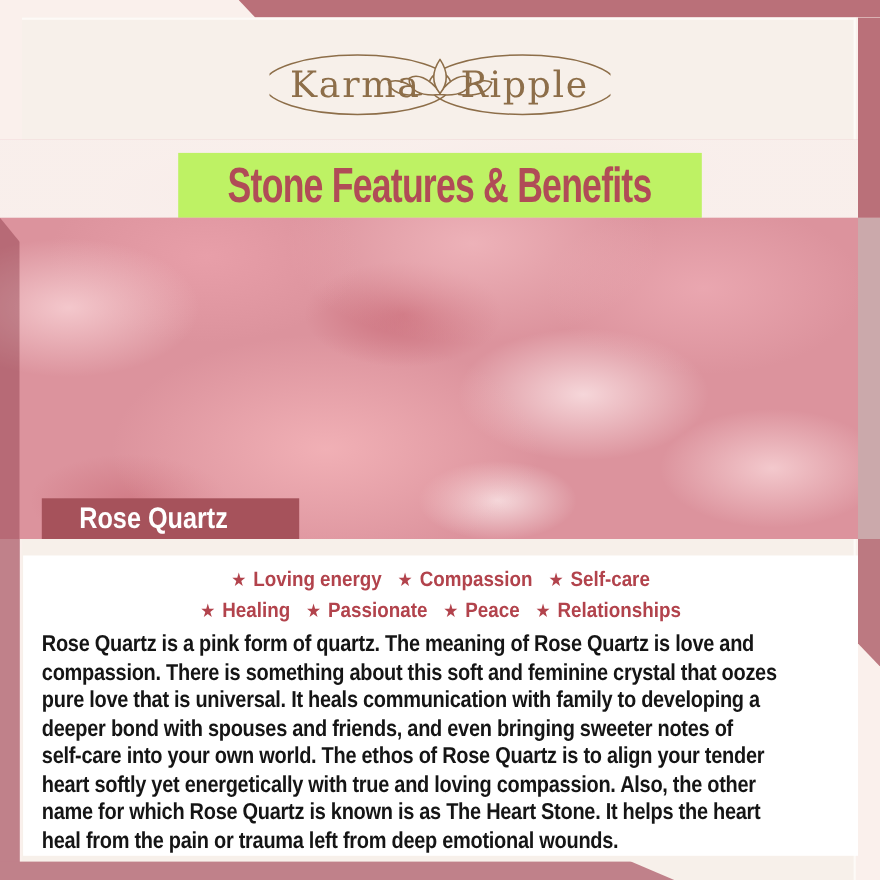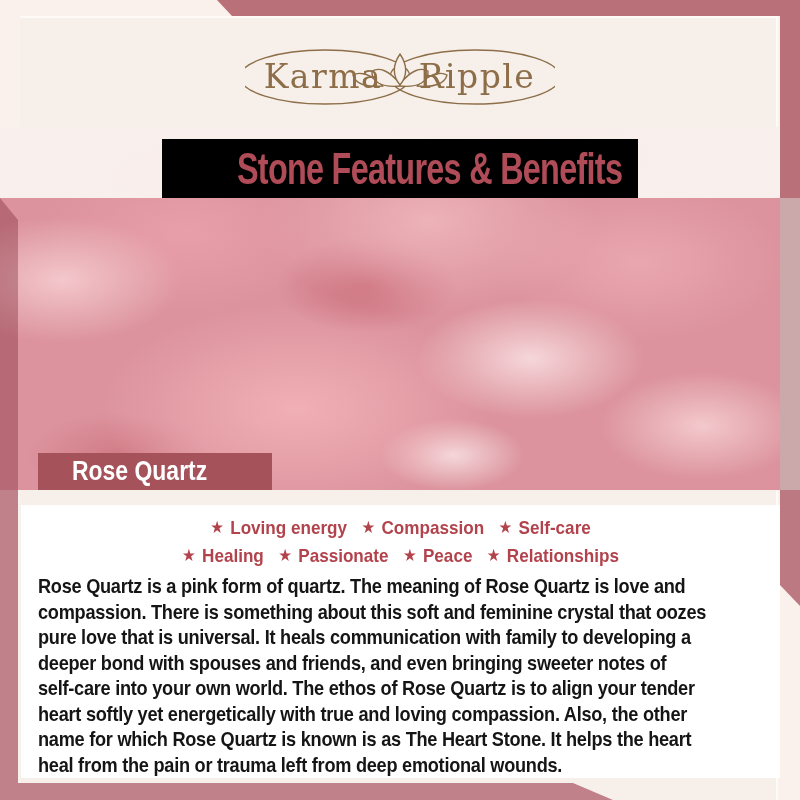--- a/index.html
+++ b/index.html
@@ -9,22 +9,22 @@
   .panel{position:absolute;left:20px;top:16px;width:758px;height:784px;background:#f7f0ea;
          border-top:2px solid #fdfaf7;border-right:2px solid #fdfaf7;box-sizing:border-box;}
   
   .logo{position:absolute;left:245px;top:40px;width:310px;height:72px;}
   
   .fade-strip{position:absolute;left:0;top:127px;width:780px;height:71px;
     background:linear-gradient(rgba(250,243,239,.93),rgba(250,243,239,.93)),
       radial-gradient(200px 60px at 30% 70%,#d9949e,rgba(217,148,158,0) 70%),
       radial-gradient(220px 60px at 65% 40%,#cf8793,rgba(207,135,147,0) 70%),
       #e8b6bc;}
-  .title-band{position:absolute;left:162px;top:139px;width:476px;height:59px;background:#000000;
-    display:flex;align-items:center;}
+  .title-band{position:absolute;left:162px;top:139px;width:476px;height:59px;background:#bef264;
+    display:flex;align-items:center;justify-content:center;}
   .title{font-size:45px;font-weight:bold;color:#b04c57;white-space:nowrap;letter-spacing:-1px;
     transform:scaleX(.72);transform-origin:50% 50%;}
   
   .photo{position:absolute;left:0;top:198px;width:780px;height:292px;
     background:
       radial-gradient(170px 90px at 8% 28%,rgba(246,205,209,.9),rgba(246,205,209,0) 70%),
       radial-gradient(220px 120px at 24% 12%,rgba(233,160,170,.9),rgba(233,160,170,0) 65%),
       radial-gradient(260px 140px at 55% 8%,rgba(240,183,189,.85),rgba(240,183,189,0) 65%),
       radial-gradient(150px 80px at 47% 30%,rgba(200,104,117,.8),rgba(200,104,117,0) 60%),
       radial-gradient(240px 130px at 82% 22%,rgba(236,170,179,.85),rgba(236,170,179,0) 60%),

